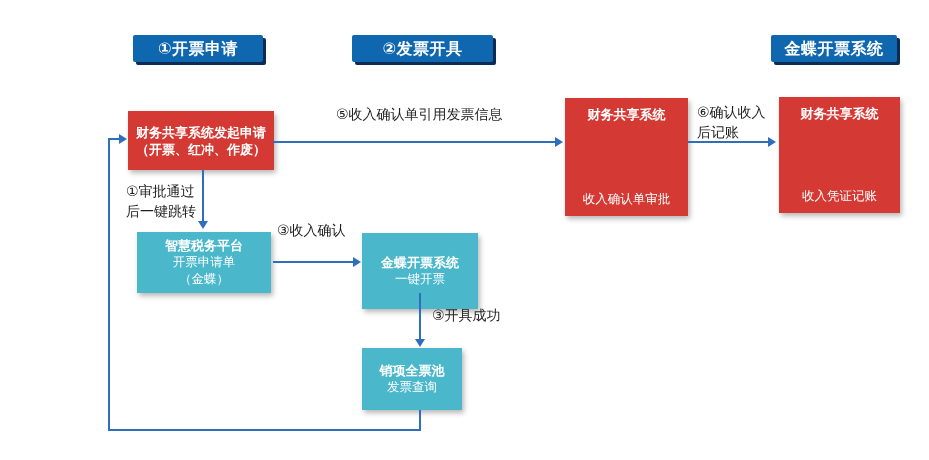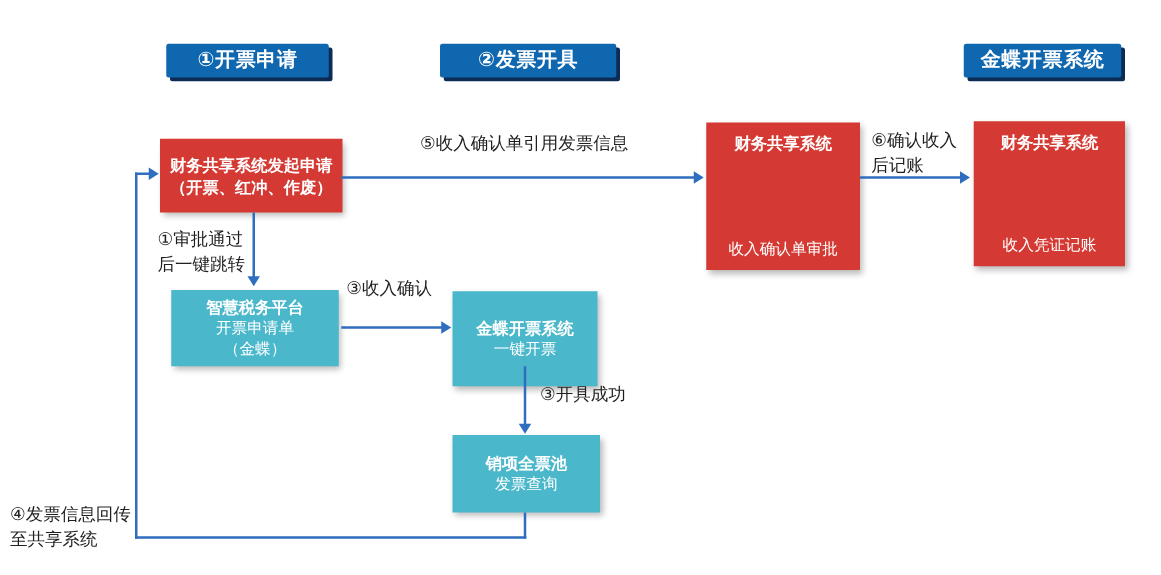--- a/index.html
+++ b/index.html
@@ -84,21 +84,21 @@
     <span class="t">智慧税务平台</span>
     <span class="s">开票申请单</span>
     <span class="s">（金蝶）</span>
   </div>
 
   <div class="node teal" style="left:362px;top:233px;width:116px;height:76px">
     <span class="t">金蝶开票系统</span>
     <span class="s">一键开票</span>
   </div>
 
-  <div class="node teal" style="left:362px;top:348px;width:118px;height:62px">
+  <div class="node teal" style="left:362px;top:348px;width:100px;height:62px">
     <span class="t">销项全票池</span>
     <span class="s">发票查询</span>
   </div>
 
   <div class="node red spread" style="left:565px;top:98px;width:123px;height:102px">
     <span class="t">财务共享系统</span>
     <span class="s">收入确认单审批</span>
   </div>
 
   <div class="node red spread" style="left:779px;top:97px;width:121px;height:100px">
@@ -124,19 +124,17 @@
   <div class="seg h" style="left:273px;top:141px;width:284px"></div>
   <div class="ah right" style="left:555px;top:137px"></div>
 
   <div class="seg h" style="left:688px;top:141px;width:82px"></div>
   <div class="ah right" style="left:768px;top:137px"></div>
 
   <div class="lbl" style="left:126px;top:182px">①审批通过
 后一键跳转</div>
   <div class="lbl" style="left:277px;top:221px">③收入确认</div>
   <div class="lbl" style="left:432px;top:306px">③开具成功</div>
-  <div class="lbl" style="left:8px;top:402px">④发票信息回传
-至共享系统</div>
   <div class="lbl" style="left:336px;top:105px">⑤收入确认单引用发票信息</div>
   <div class="lbl" style="left:697px;top:103px">⑥确认收入
 后记账</div>
 
 </div>
 
 </body></html>

